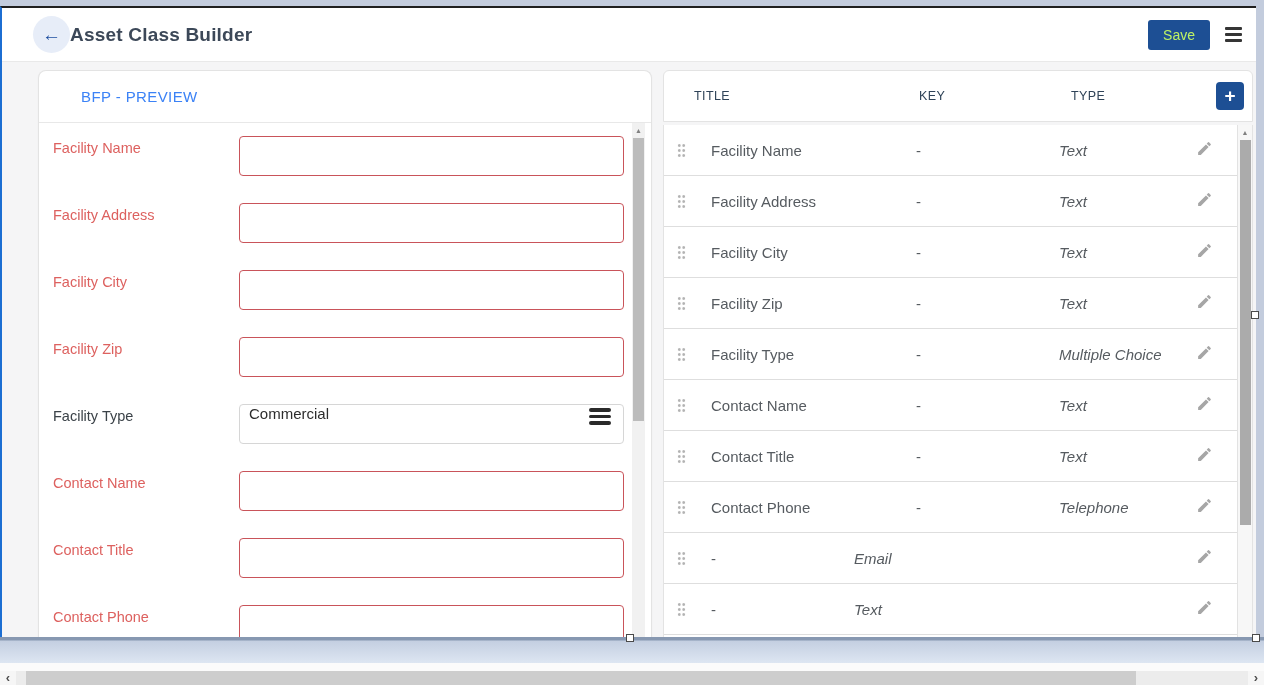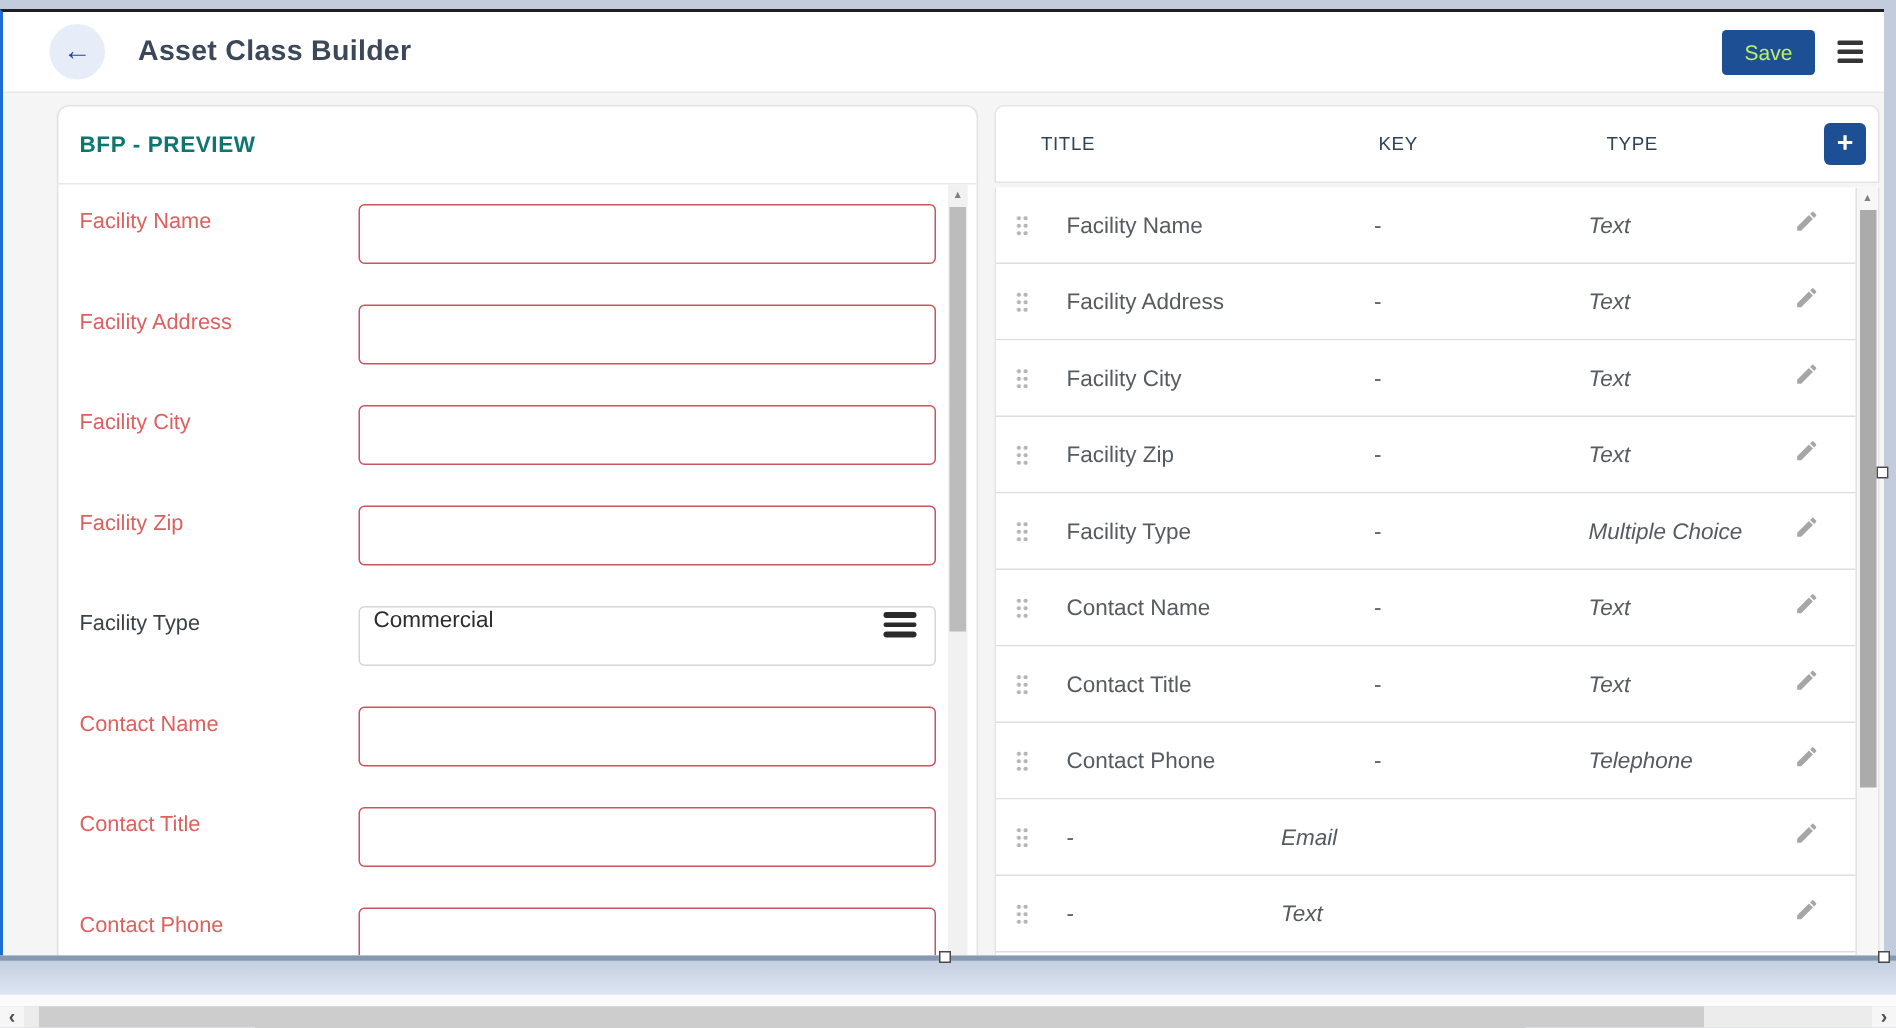--- a/index.html
+++ b/index.html
@@ -27,31 +27,31 @@
        text-align:center;background:#f6f6f6;font-weight:bold;}
   .hs-left{left:0;} .hs-right{right:0;}
   .hs-thumb{position:absolute;left:26px;top:0;width:1110px;height:14px;background:#cdcdcd;}
 
   
   .hdr{height:54px;background:#fff;border-bottom:1px solid #e9e9e9;display:flex;align-items:center;
        padding:0 14px 0 31px;}
   .back-btn{width:37px;height:37px;border-radius:50%;background:#e7edf8;display:flex;align-items:center;
        justify-content:center;cursor:pointer;flex:0 0 auto;}
   .back-btn span{color:#1b4c9e;font-size:19px;font-weight:bold;line-height:1;}
-  .titles{margin-left:22px;flex:1;}
+  .titles{flex:1;}
   .title{font-size:19px;font-weight:600;color:var(--ink);letter-spacing:.2px;}
   .subtitle{font-size:11px;color:#a3a3a3;letter-spacing:1.6px;margin-top:2px;}
   .save-btn{background:var(--accent);color:#bef264;border:none;border-radius:3px;font-size:14px;
        font-family:inherit;padding:7px 15px;cursor:pointer;}
   .menu-icn{margin-left:15px;width:17px;cursor:pointer;}
   .menu-icn i{display:block;height:3px;background:#353535;margin:3px 0;border-radius:1px;}
 
   
   .main{position:relative;height:575px;background:#f5f5f6;overflow:hidden;}
-  .card-head-txt{font-size:15px;font-weight:700;color:#0f766e;letter-spacing:.4px;}
+  .card-head-txt{font-size:15px;font-weight:400;color:#3b82f6;letter-spacing:.4px;margin-left:28px;}
 
   
   .preview-card{position:absolute;left:36px;top:8px;width:614px;height:567px;background:#fff;
        border:1px solid var(--card-border);border-bottom:none;border-radius:8px 8px 0 0;
        box-shadow:0 1px 2px rgba(0,0,0,.04);}
   .preview-head{height:52px;display:flex;align-items:center;padding-left:14px;border-bottom:1px solid #e8e8e8;}
   .form-area{position:relative;height:514px;overflow:hidden;padding:13px 0 0 14px;}
   .field-row{display:flex;align-items:flex-start;margin-bottom:27px;}
   .flabel{flex:0 0 186px;font-size:14.5px;color:#dd615f;padding-top:4px;}
   .field-row.is-select .flabel{color:#3b4248;}

